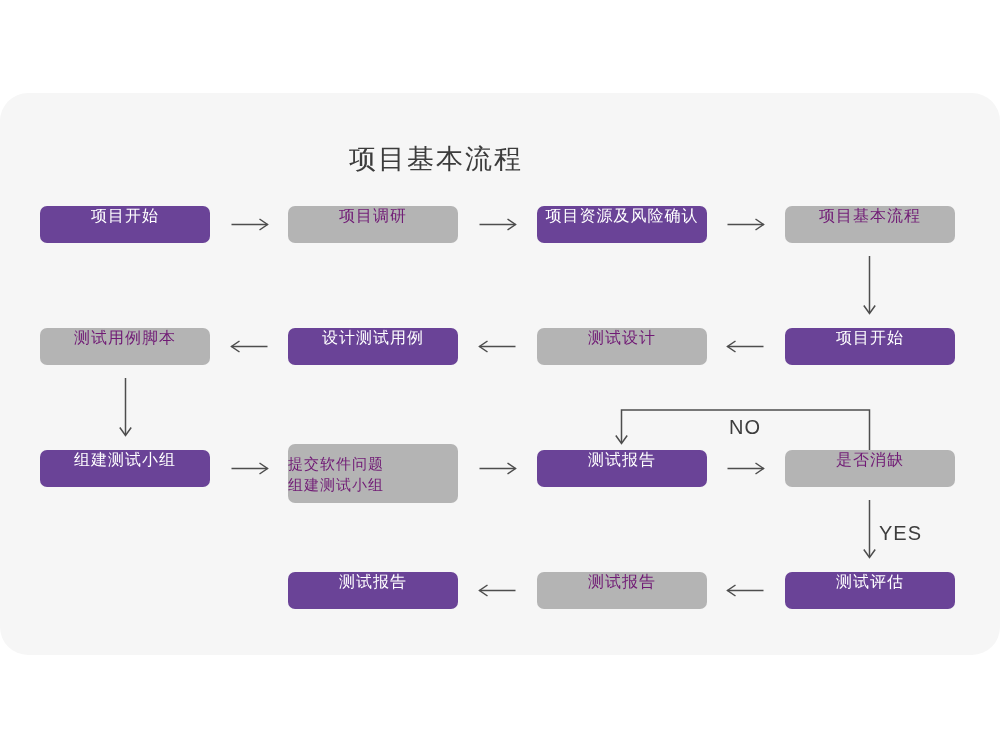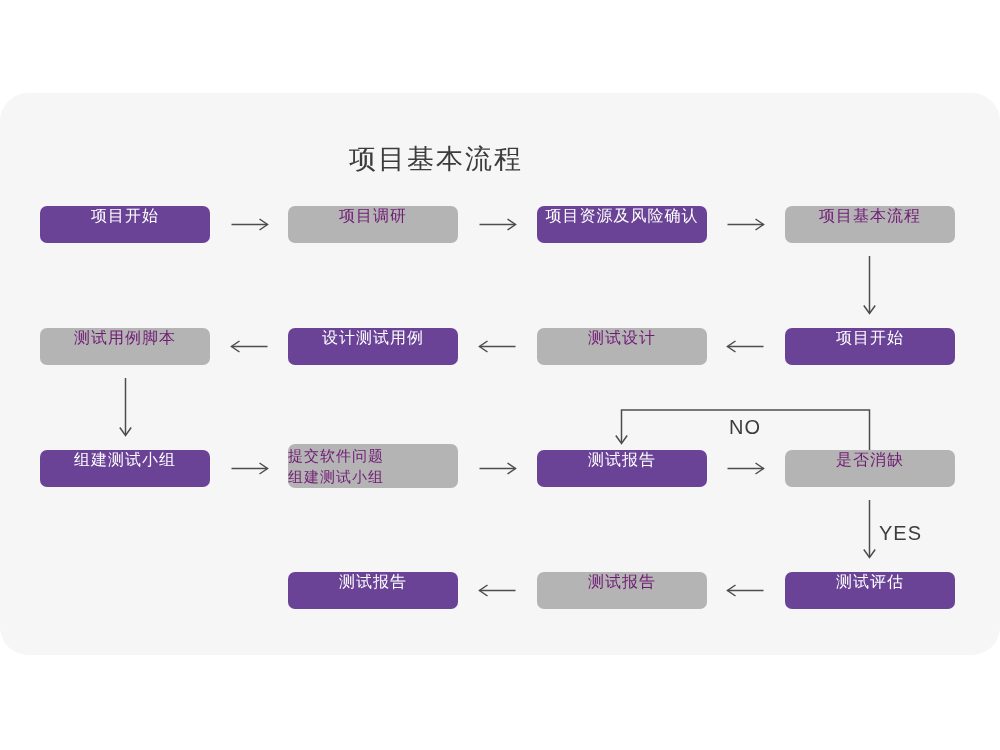--- a/index.html
+++ b/index.html
@@ -19,21 +19,21 @@
   }
   .node{
     position:absolute;width:170px;height:37px;border-radius:7px;
     display:flex;align-items:flex-start;justify-content:center;
     font-size:16px;letter-spacing:1px;box-sizing:border-box;
   }
   .purple{background:#6a4397;color:#ffffff;}
   .gray{background:#b4b4b4;color:#701a75;}
   .c1{left:40px}.c2{left:288px}.c3{left:537px}.c4{left:785px}
   .r1{top:206px}.r2{top:328px}.r3{top:450px}.r4{top:572px}
-  .tall{top:444px !important;height:44px;flex-direction:column;
+  .tall{top:444px !important;height:59px;flex-direction:column;
         font-size:15px;line-height:21px;}
   svg.connectors{position:absolute;left:0;top:0;pointer-events:none;}
   svg.connectors path{fill:none;stroke:#4d4d4d;stroke-width:1.5;}
   svg.connectors text{fill:#3d3d3d;font-size:20px;letter-spacing:1px;
         font-family:"Liberation Sans","DejaVu Sans",sans-serif;}
 </style>
 </head>
 <body>
 
 <div class="card"></div>

